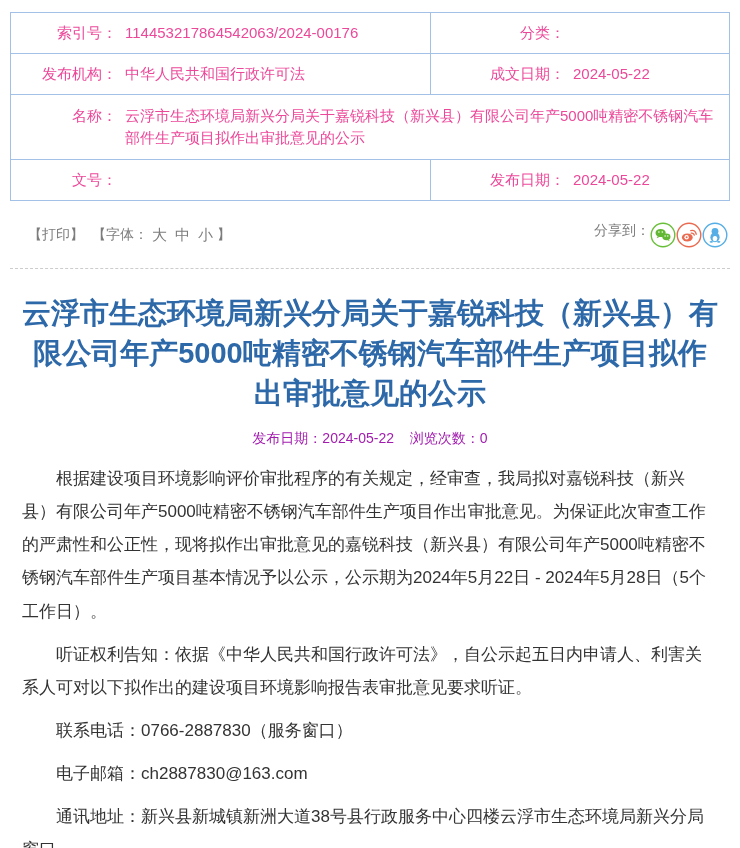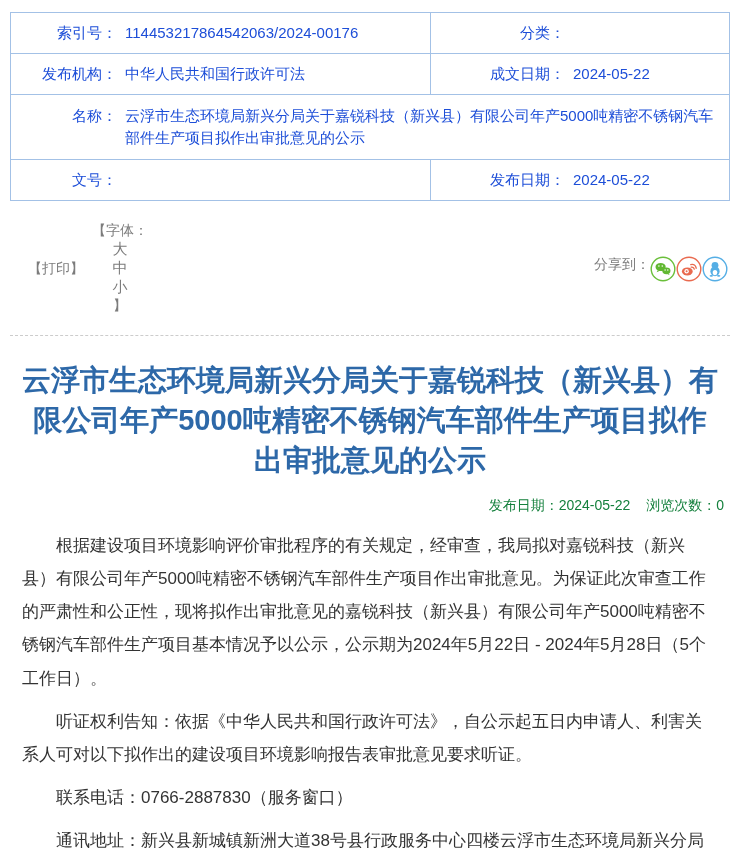--- a/index.html
+++ b/index.html
@@ -14,21 +14,21 @@
   
   table.info-table {
     width: 100%;
     border-collapse: collapse;
     table-layout: fixed;
   }
   table.info-table td {
     border: 1px solid #a3c1e6;
     padding: 9px 6px;
     font-size: 15px;
-    color: #1d4ed8;
+    color: #ec4899;
     vertical-align: middle;
   }
   .cell-flex { display: flex; align-items: flex-start; }
   .cell-label {
     flex: 0 0 100px;
     text-align: right;
     white-space: nowrap;
     line-height: 22px;
   }
   td.col-right .cell-label { flex: 0 0 128px; }
@@ -44,21 +44,21 @@
   .toolbar {
     display: flex;
     justify-content: space-between;
     align-items: center;
     margin: 21px 2px 0 18px;
     font-size: 14px;
     color: #7c7c7c;
   }
   .toolbar-left { display: flex; align-items: center; gap: 8px; }
   .print-btn { cursor: pointer; }
-  .font-group { display: flex; align-items: center; flex-direction: column; }
+  .font-group { display: flex; align-items: center; }
   .font-size-option { cursor: pointer; margin: 0 4px; font-size: 15px; }
   .toolbar-right { display: flex; align-items: flex-start; }
   .share-label { color: #7c7c7c; }
   .share-btn { width: 26px; height: 26px; display: block; cursor: pointer; }
 
   .dashed-divider {
     border-top: 1px dashed #cccccc;
     margin: 20px 0 0 0;
     height: 0;
   }
@@ -67,23 +67,23 @@
   .article-title {
     margin: 24px 12px 0 12px;
     text-align: center;
     color: #2d68a8;
     font-size: 29px;
     line-height: 40px;
     font-weight: bold;
   }
   .article-meta {
     margin-top: 17px;
-    text-align: right;
+    text-align: center;
     font-size: 14px;
-    color: #15803d;
+    color: #a21caf;
   }
   .article-meta .meta-item { margin: 0 6px; }
   .article-body {
     margin-top: 14px;
     font-size: 17px;
     line-height: 1.95;
     color: #333333;
   }
   .article-body p {
     margin: 10px 12px;
@@ -204,16 +204,17 @@
 
   <div class="article-meta">
     <span class="meta-item"><span>发布日期：</span><span>2024-05-22</span></span>
     <span class="meta-item"><span>浏览次数：</span><span>0</span></span>
   </div>
 
   <div class="article-body">
     <p>根据建设项目环境影响评价审批程序的有关规定，经审查，我局拟对嘉锐科技（新兴县）有限公司年产5000吨精密不锈钢汽车部件生产项目作出审批意见。为保证此次审查工作的严肃性和公正性，现将拟作出审批意见的嘉锐科技（新兴县）有限公司年产5000吨精密不锈钢汽车部件生产项目基本情况予以公示，公示期为2024年5月22日 - 2024年5月28日（5个工作日）。</p>
     <p>听证权利告知：依据《中华人民共和国行政许可法》，自公示起五日内申请人、利害关系人可对以下拟作出的建设项目环境影响报告表审批意见要求听证。</p>
     <p>联系电话：0766-2887830（服务窗口）</p>
+    <p>电子邮箱：ch2887830@163.com</p>
     <p>通讯地址：新兴县新城镇新洲大道38号县行政服务中心四楼云浮市生态环境局新兴分局窗口</p>
   </div>
 
 </div>
 
 </body></html>

